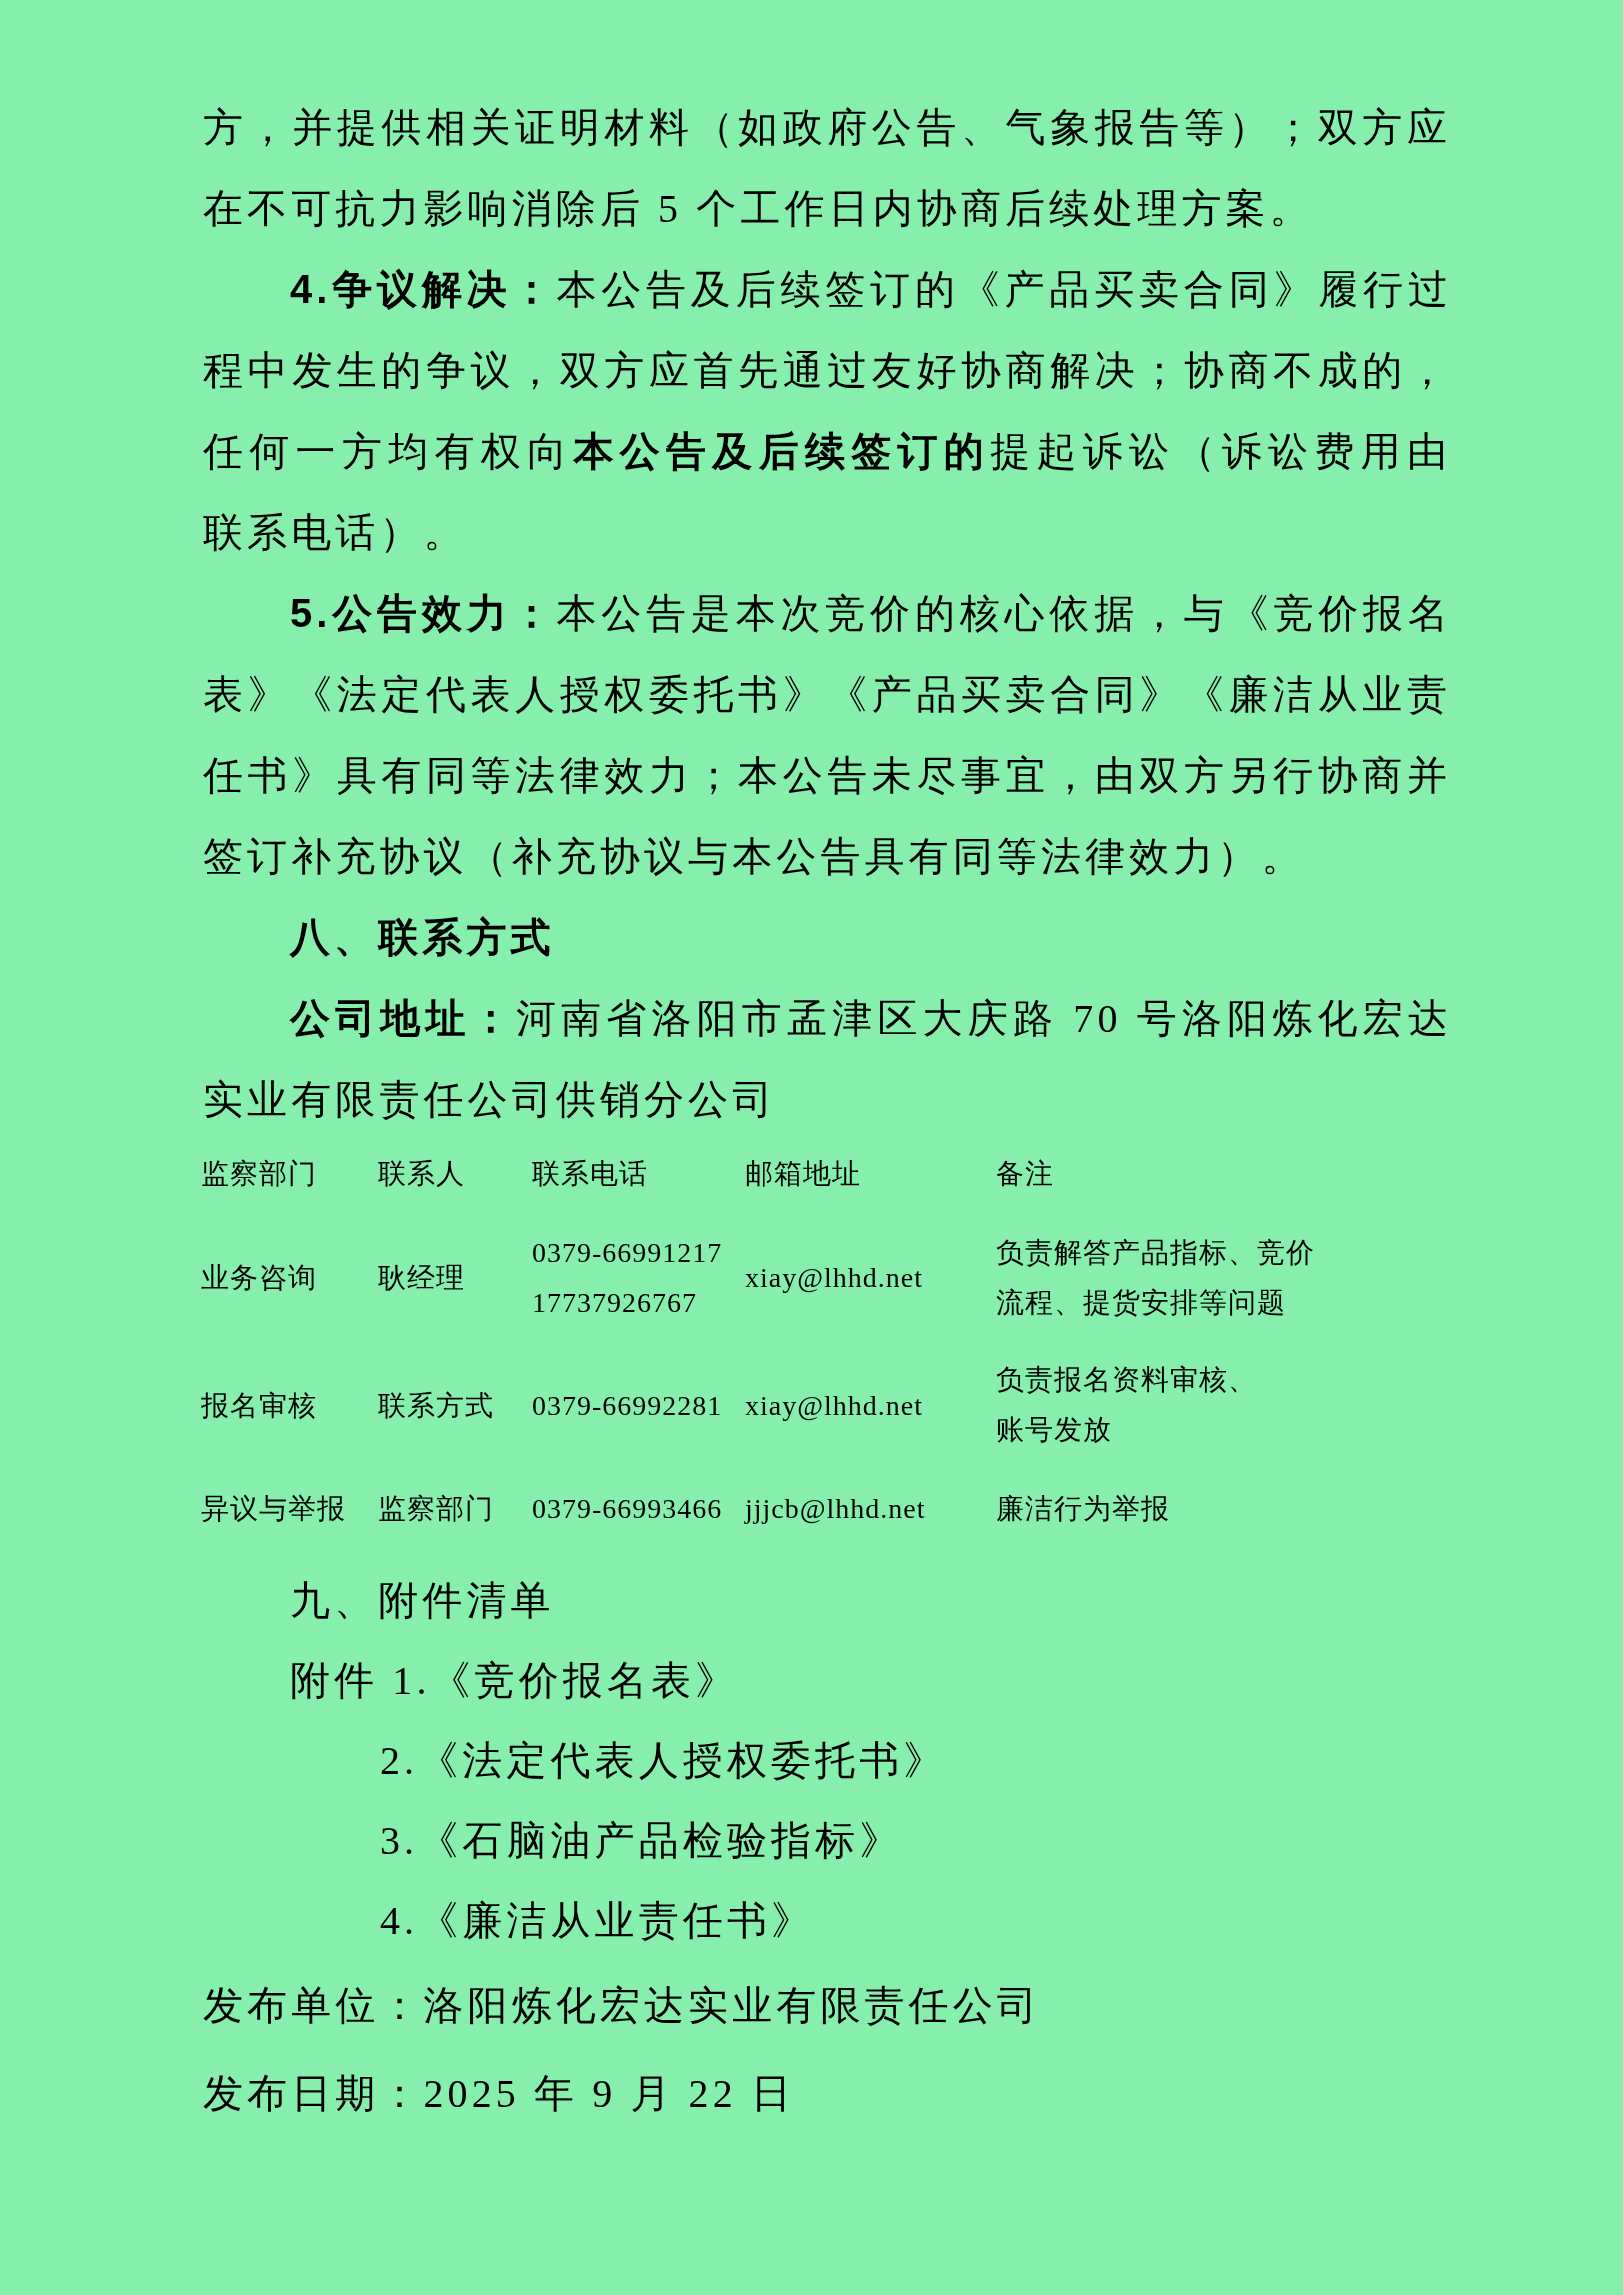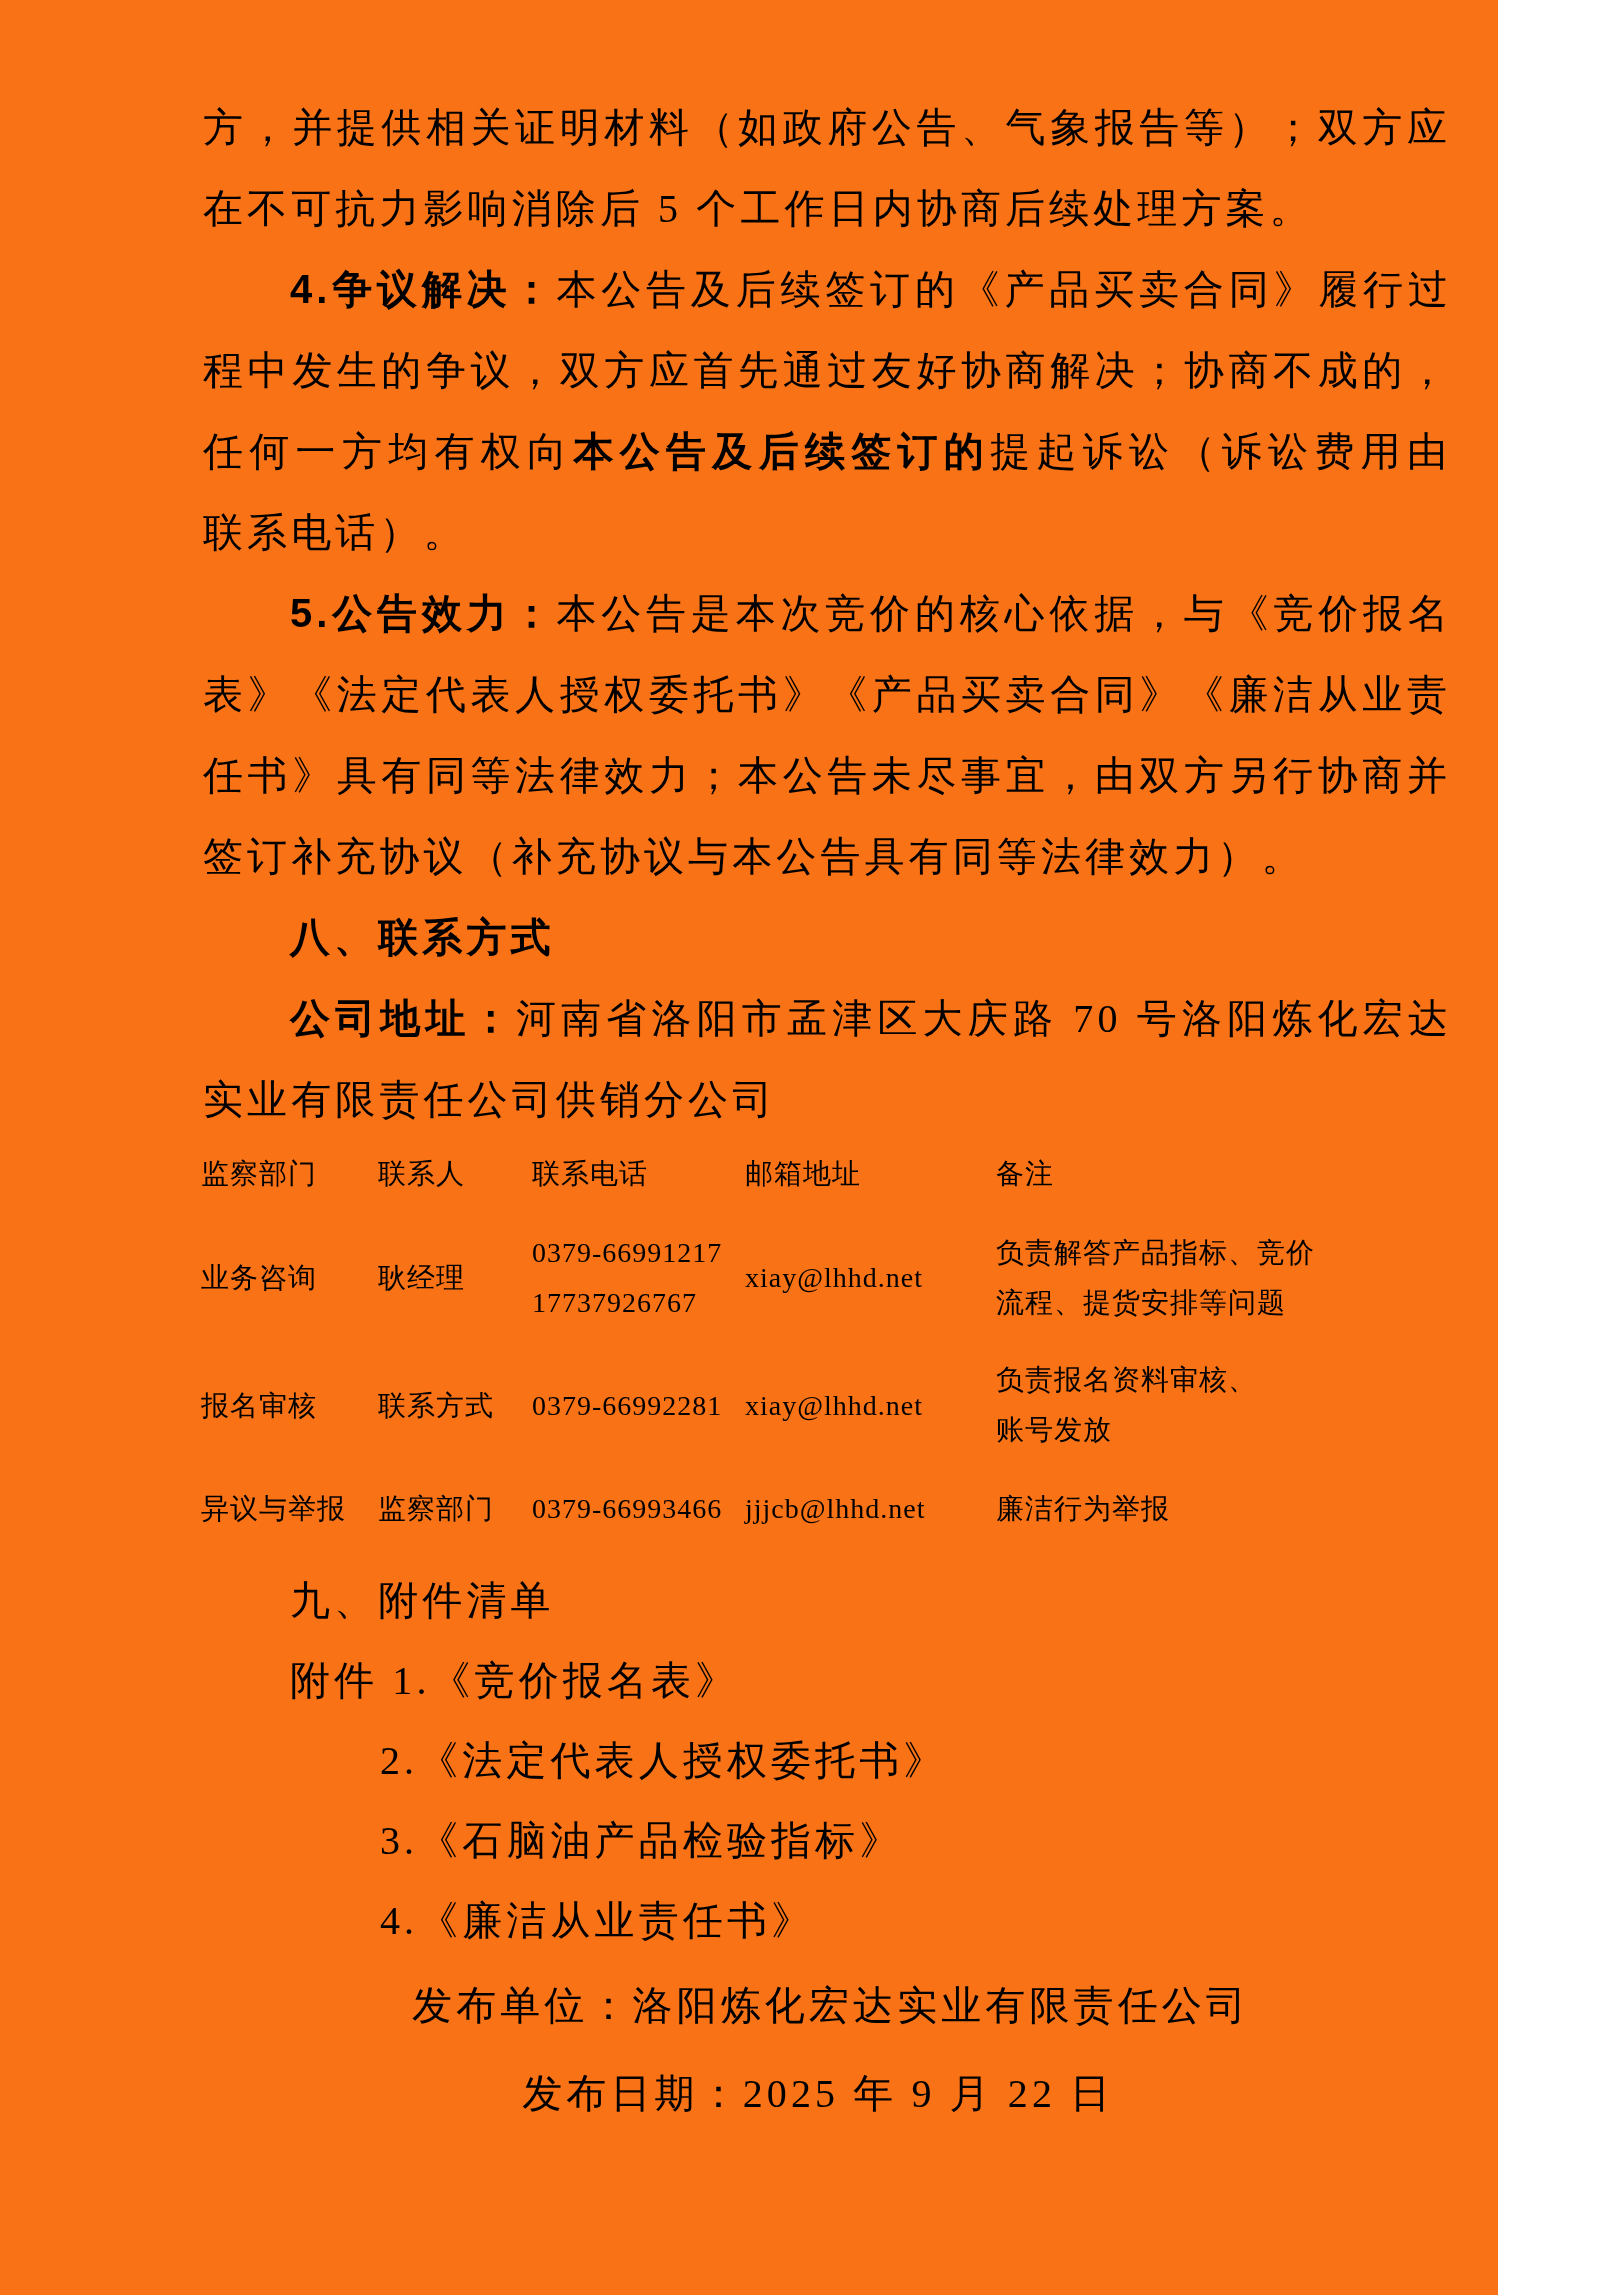--- a/index.html
+++ b/index.html
@@ -1,19 +1,19 @@
 <!DOCTYPE html>
 <html style="font-size:8.2px"><head>
 <meta charset="utf-8">
 <style>
   html,body{margin:0;padding:0;background:#ffffff;}
   .page{
     position:relative;
-    width:1498px;height:2295px;
-    background:#f97316;
+    width:1623px;height:2295px;
+    background:#86efac;
     color:#000000;
     font-family:"Liberation Serif","DejaVu Serif",serif;
     overflow:hidden;
   }
   
   .body-lines{position:absolute;left:203px;top:104px;width:1248px;}
   .ln{
     height:81px;
     font-size:40px;
     line-height:47px;
@@ -34,21 +34,21 @@
   .trow.r3{height:105px;}
   .tc{line-height:33px;}
   .tc .sub{line-height:50px;}
   
   .attachments{position:absolute;left:203px;top:1577px;width:1248px;}
   .att-h{height:80px;font-size:40px;line-height:47px;letter-spacing:4.1px;padding-left:87px;}
   .att{height:80px;font-size:40px;line-height:47px;letter-spacing:4.1px;white-space:nowrap;}
   .att.first{padding-left:87px;}
   .att.rest{padding-left:177px;}
   
-  .footer{position:absolute;left:203px;top:1982px;width:1256px;text-align:center;}
+  .footer{position:absolute;left:203px;top:1982px;width:1256px;text-align:left;}
   .f-line{height:88px;font-size:40px;line-height:47px;letter-spacing:4.1px;white-space:nowrap;}
   .f-line.date{padding-right:25.6px;}
 </style>
 </head>
 <body>
 
 <div class="page">
 
   <div class="body-lines">
       <div class="ln fill"><span>方，并提供相关证明材料（如政府公告、气象报告等）；双方应</span></div>

